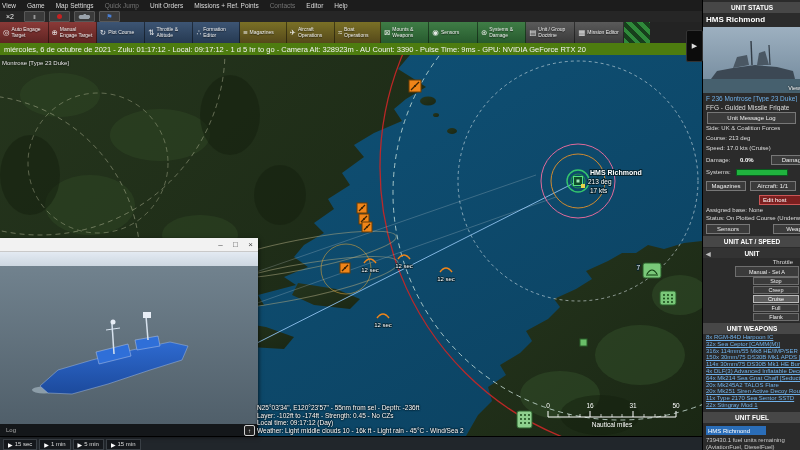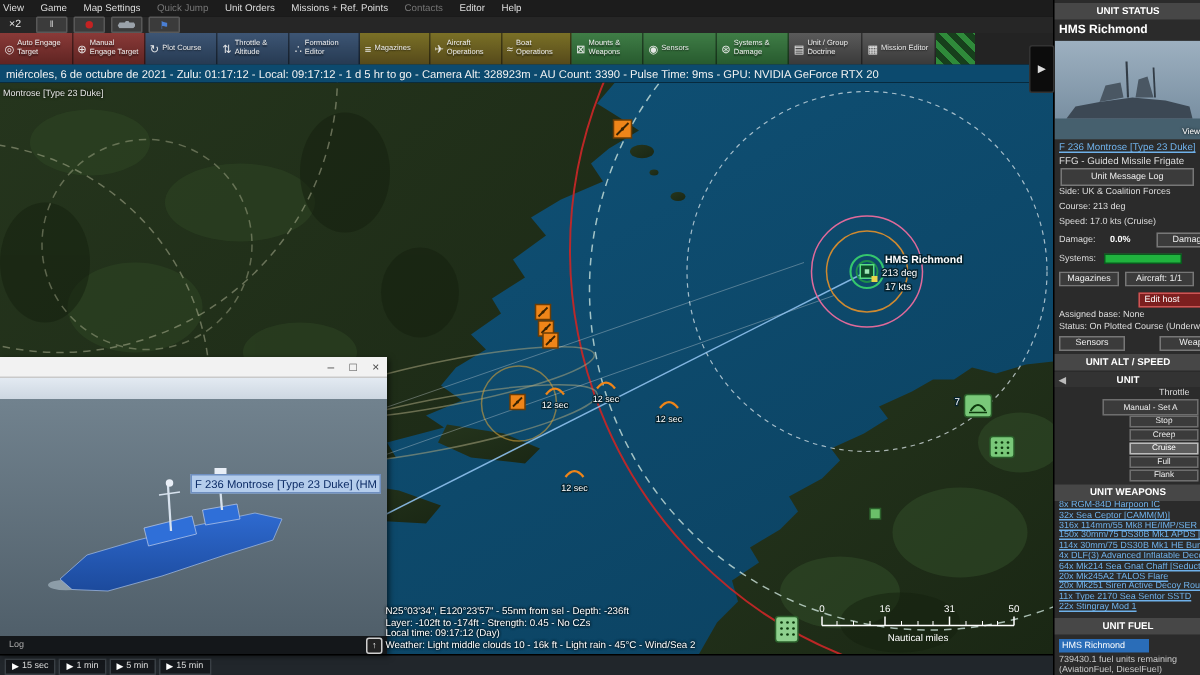--- a/index.html
+++ b/index.html
@@ -24,21 +24,21 @@
   .toolbtn{height:21px;display:flex;align-items:center;gap:2px;padding:0 3px;
            border-right:1px solid rgba(0,0,0,.45);color:#efefef;cursor:default;}
   .toolbtn .glyph{font-size:7.5px;opacity:.95;}
   .toolbtn .tlabel{font-size:5px;line-height:1.08;width:33px;text-shadow:0 1px 1px rgba(0,0,0,.6);}
   .c-red{background:linear-gradient(#8a3a38,#5f2422);}
   .c-blue{background:linear-gradient(#3d5574,#263a52);}
   .c-olive{background:linear-gradient(#7a7026,#55491a);}
   .c-green{background:linear-gradient(#3f7d46,#275a2e);}
   .c-gray{background:linear-gradient(#5a5a5a,#3a3a3a);}
   .striped{width:26px;height:21px;background:repeating-linear-gradient(45deg,#2f8a3a 0 4px,#173f1c 4px 8px);}
-  .infobar{position:absolute;left:0;top:43px;width:702px;height:12px;background:#0c4a6e;
+  .infobar{position:absolute;left:0;top:43px;width:702px;height:12px;background:#4d7c0f;
            font-size:7.5px;color:#f2f2f2;display:flex;align-items:center;padding-left:4px;white-space:nowrap;overflow:hidden;}
   
   .map{position:absolute;left:0;top:55px;width:702px;height:381px;overflow:hidden;}
   .corner{position:absolute;left:2px;top:5px;font-size:6px;color:#e6e6e6;text-shadow:0 0 2px #000;}
   .statusblock{position:absolute;left:257px;top:404px;width:330px;z-index:6;font-size:6.5px;
                line-height:7.6px;color:#fff;text-shadow:0 0 2px #000,0 0 2px #000;white-space:nowrap;}
   
   .window3d{position:absolute;left:0;top:238px;width:258px;height:198px;z-index:5;
             box-shadow:1px 1px 4px rgba(0,0,0,.6);}
   .titlebar{height:13px;background:#f2f2f2;border-bottom:1px solid #c9c9c9;display:flex;
@@ -414,21 +414,20 @@
         <line x1="146" y1="50" x2="148" y2="74" stroke="#d7e2ee" stroke-width="1.5"></line>
         <rect x="143" y="46" width="8" height="6" fill="#e8eef6"></rect>
         <circle cx="113" cy="56" r="2.5" fill="#e8eef6"></circle>
       </svg>
     </div>
     <div class="winbar">
       <span class="loglabel">Log</span>
       <span class="upicon">↑</span>
     </div>
   </div>
-  <div class="tooltip">F 236 Montrose [Type 23 Duke] (HM</div>
 
   <div class="bottombar">
 
   <button class="timebtn">
       <span class="play">▶</span>
       <span>15 sec</span>
     </button>
       <button class="timebtn">
       <span class="play">▶</span>
       <span>1 min</span>

